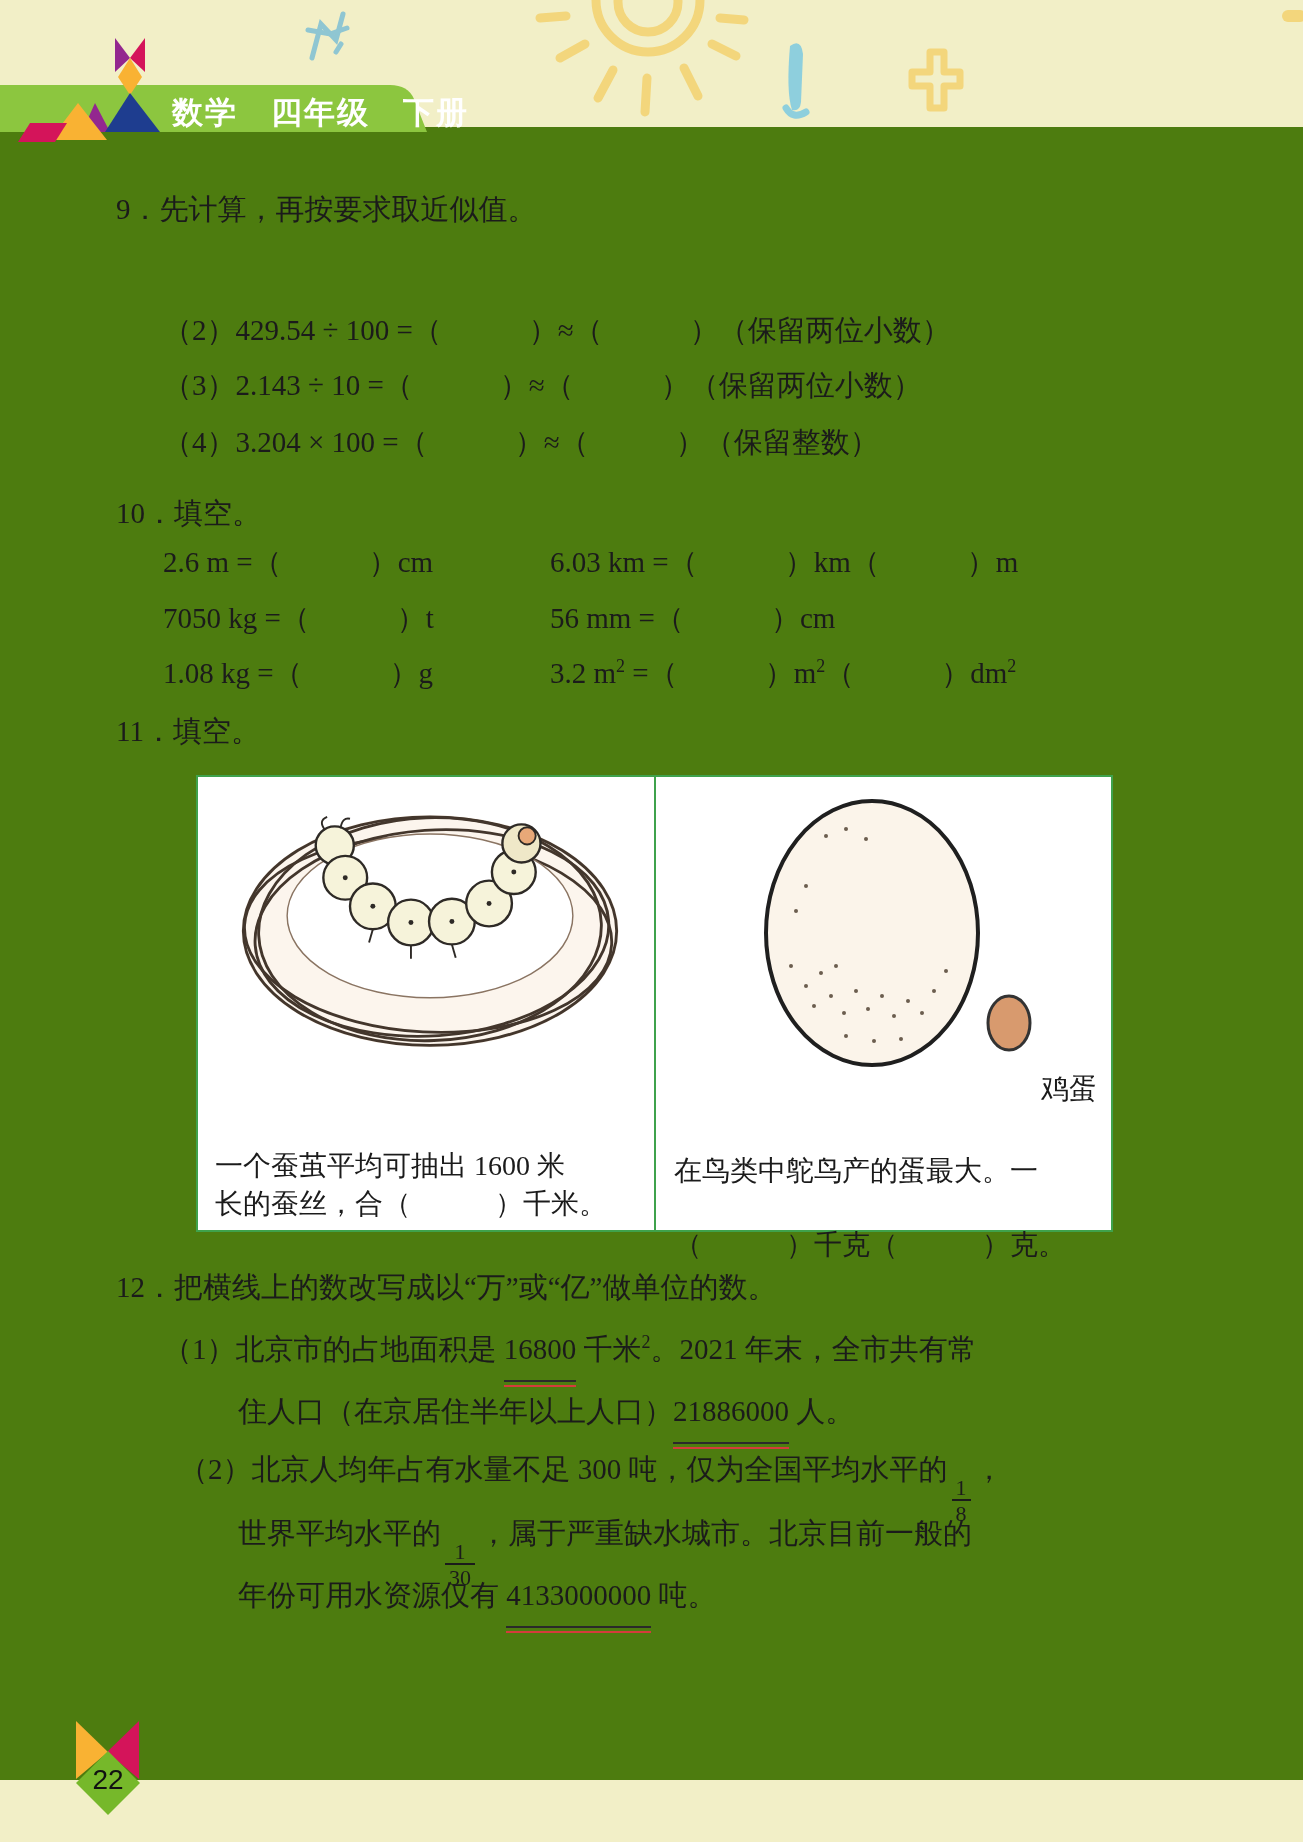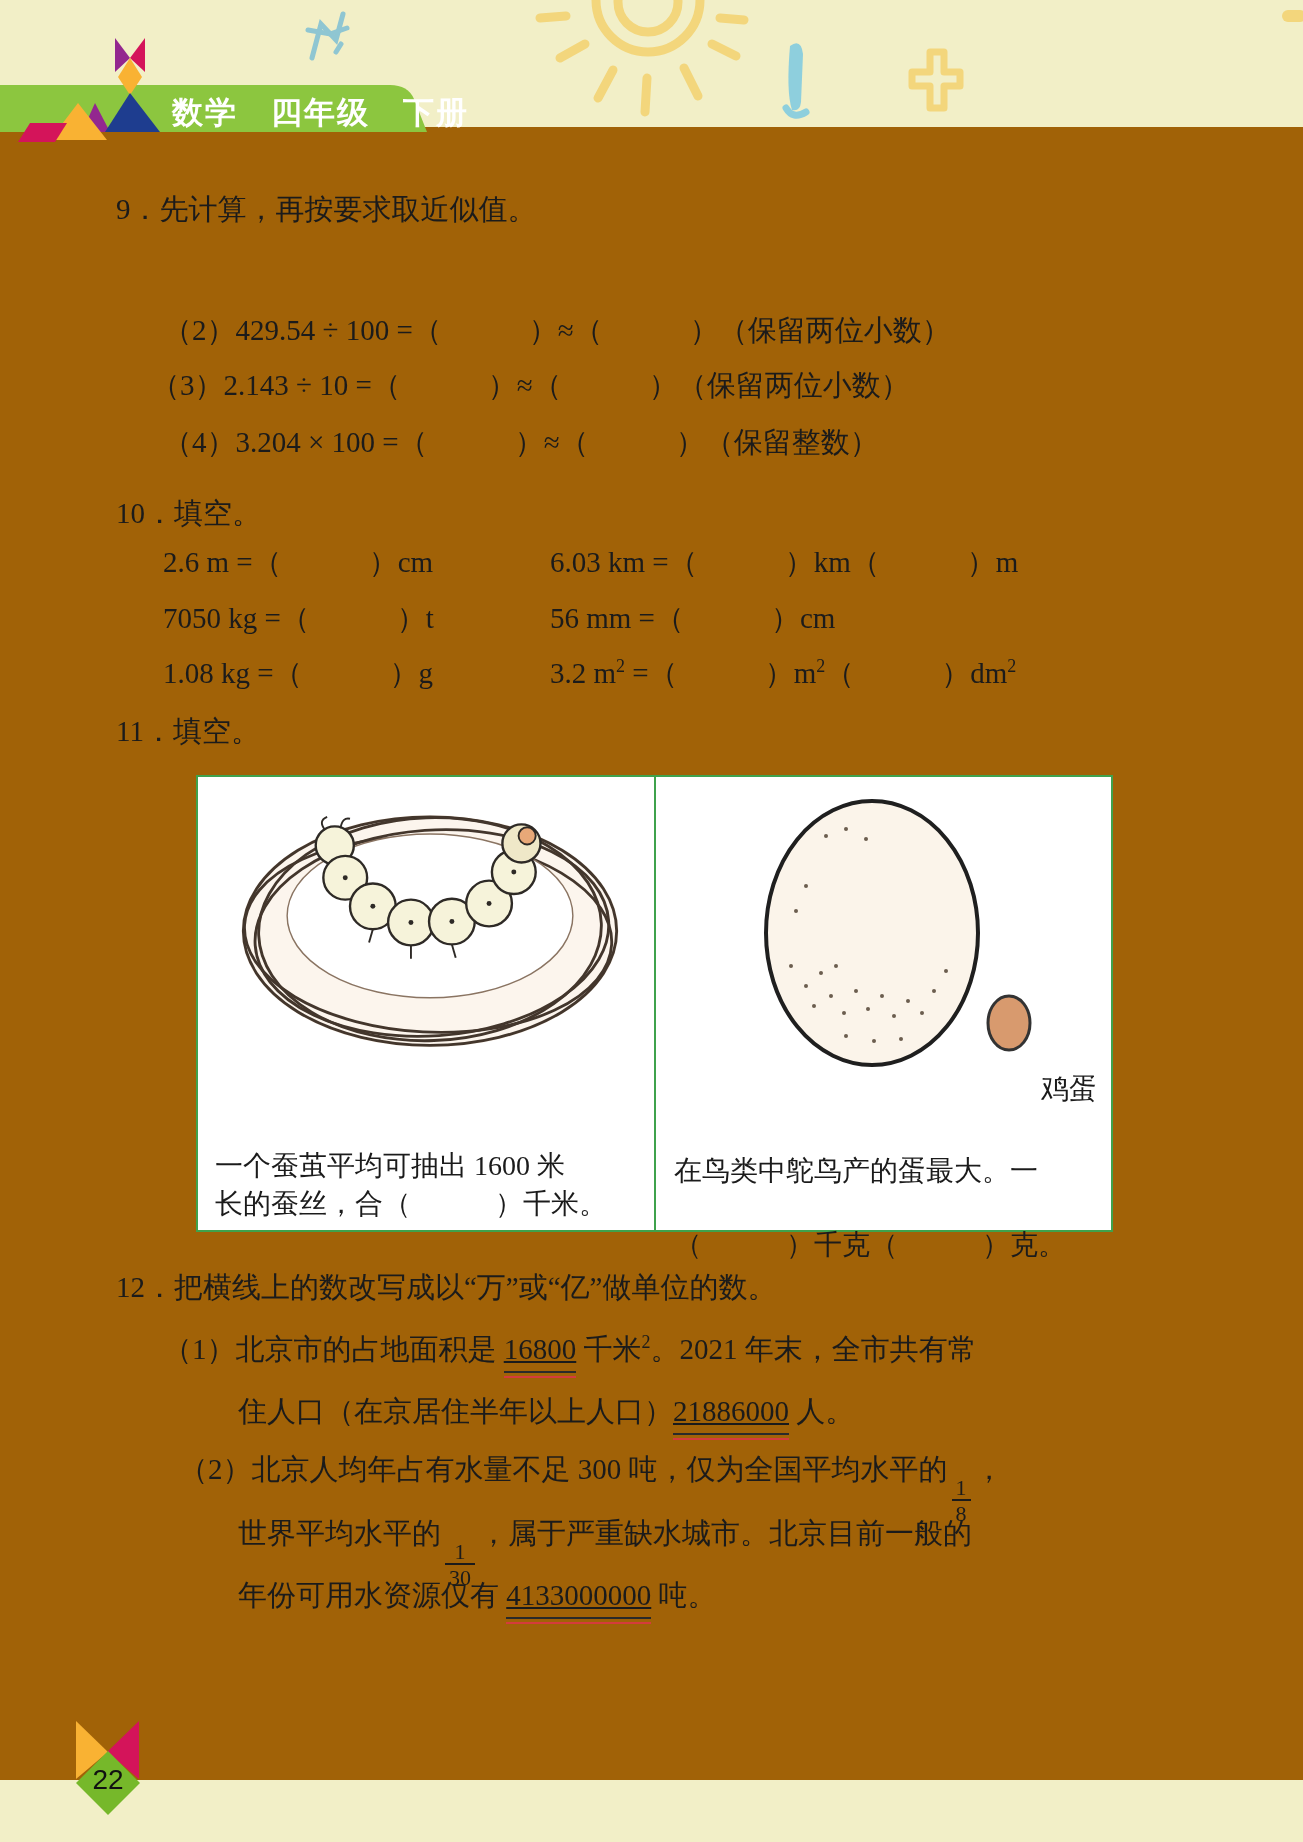--- a/index.html
+++ b/index.html
@@ -1,31 +1,31 @@
 <!DOCTYPE html>
 <html><head>
 <meta charset="utf-8">
 <style>
   html,body{margin:0;padding:0;background:#ffffff;}
-  .page{position:relative;width:1303px;height:1842px;background:#a16207;overflow:hidden;
+  .page{position:relative;width:1303px;height:1842px;background:#4d7c0f;overflow:hidden;
         font-family:"Liberation Serif","DejaVu Serif",serif;color:#1b1b1b;}
   .top-band{position:absolute;left:0;top:0;width:1303px;height:127px;background:#f2efc7;}
   .banner-svg{position:absolute;left:0;top:85px;z-index:2;}
   .banner-title{position:absolute;left:172px;top:92px;z-index:3;color:#ffffff;
         font-family:"Liberation Sans","DejaVu Sans",sans-serif;font-weight:700;
         font-size:31px;letter-spacing:2px;white-space:pre;}
   .deco-svg{position:absolute;left:0;top:0;z-index:1;}
   .logo-svg{position:absolute;left:0;top:30px;z-index:4;}
   .t{position:absolute;font-size:29px;line-height:34px;white-space:pre;color:#1b1b1b;}
   .cap{font-size:28px;margin-top:47px;}
   sup{font-size:0.62em;line-height:0;}
-  .uline{display:inline-block;padding-bottom:12px;
+  .uline{display:inline-block;padding-bottom:21px;
      background-image:linear-gradient(#2a2a2a,#2a2a2a),linear-gradient(#d43c3c,#d43c3c);
      background-size:100% 2px,100% 2px;background-position:0 calc(100% - 5px),0 100%;
-     background-repeat:no-repeat;text-decoration:underline;}
+     background-repeat:no-repeat;}
   .frac{display:inline-flex;flex-direction:column;align-items:center;vertical-align:-16px;
      font-size:22px;line-height:1.05;margin:0 4px;}
   .frac .fden{border-top:2px solid #1b1b1b;padding:1px 4px 0 4px;}
   .frac .fnum{padding:0 4px;}
   .pic-box{position:absolute;left:196px;top:775px;width:917px;height:457px;
      border:2px solid #3fa24c;box-sizing:border-box;background:#ffffff;}
   .pic-divider{position:absolute;left:456px;top:0;width:2px;height:100%;background:#3fa24c;}
   .boxabs{position:absolute;}
   .footer-band{position:absolute;left:0;top:1780px;width:1303px;height:62px;background:#f2efc7;}
   .pagenum-svg{position:absolute;left:65px;top:1712px;z-index:5;}
@@ -79,21 +79,21 @@
     <polygon points="145,8 130,28 145,42" fill="#d4145a"></polygon>
     <polygon points="130,28 142,47 130,65 118,47" fill="#f9b233"></polygon>
     <polygon points="82,102 95,73 110,102" fill="#93278f"></polygon>
     <polygon points="105,102 130,63 160,102" fill="#1e3d8f"></polygon>
     <polygon points="50,110 78,73 107,110" fill="#f9b233"></polygon>
     <polygon points="18,112 30,93 67,93 55,112" fill="#d4145a"></polygon>
   </svg>
 
   <div class="t" style="left:116px;top:192px">9．先计算，再按要求取近似值。</div>
   <div class="t" style="left:163px;top:313px">（2）429.54 ÷ 100 =（　　　）≈（　　　）（保留两位小数）</div>
-  <div class="t" style="left:151px;top:368px">（3）2.143 ÷ 10 =（　　　）≈（　　　）（保留两位小数）</div>
+  <div class="t" style="left:163px;top:368px">（3）2.143 ÷ 10 =（　　　）≈（　　　）（保留两位小数）</div>
   <div class="t" style="left:163px;top:425px">（4）3.204 × 100 =（　　　）≈（　　　）（保留整数）</div>
 
   <div class="t" style="left:116px;top:496px">10．填空。</div>
   <div class="t" style="left:163px;top:545px">2.6 m =（　　　）cm</div>
   <div class="t" style="left:550px;top:545px">6.03 km =（　　　）km（　　　）m</div>
   <div class="t" style="left:163px;top:601px">7050 kg =（　　　）t</div>
   <div class="t" style="left:550px;top:601px">56 mm =（　　　）cm</div>
   <div class="t" style="left:163px;top:656px">1.08 kg =（　　　）g</div>
   <div class="t" style="left:550px;top:656px"><span>3.2 m</span><sup>2</sup><span> =（　　　）m</span><sup>2</sup><span>（　　　）dm</span><sup>2</sup></div>
 

